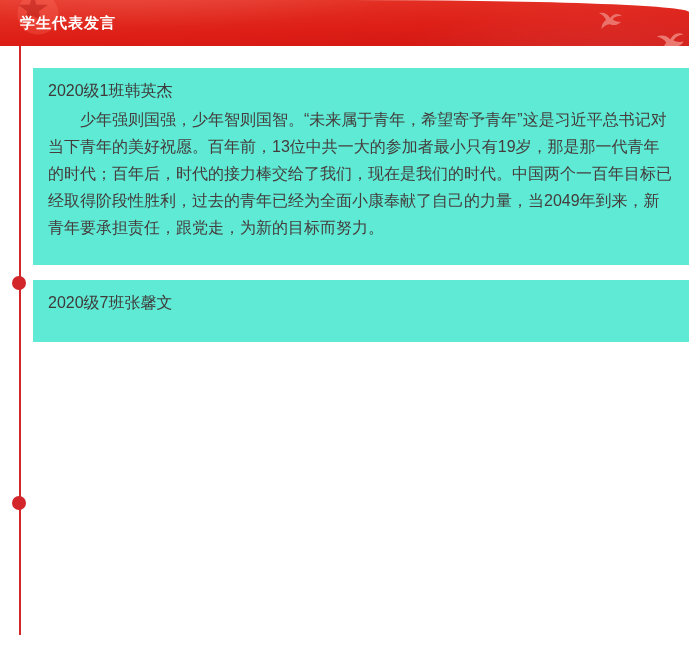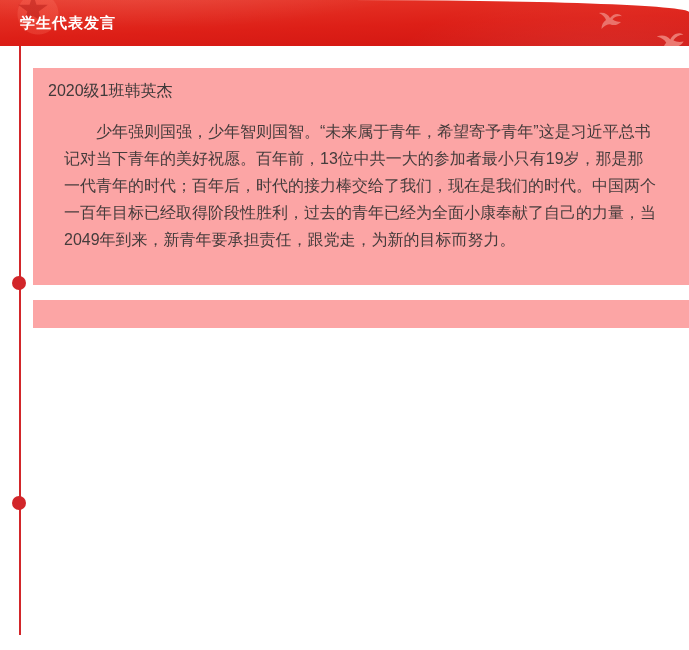--- a/index.html
+++ b/index.html
@@ -45,32 +45,32 @@
   .timeline-dot {
     position:absolute; left:12px; width:14px; height:14px; border-radius:50%;
     background:#d2262a;
   }
   .timeline-dot.dot-1 { top:276px; }
   .timeline-dot.dot-2 { top:496px; }
 
   
   .cards { position:absolute; left:33px; top:68px; width:656px; }
   .card {
-    background:#fca5a5;
-    padding:12px 17px 16px 15px;
+    background:#5eead4;
+    padding:12px 17px 24px 15px;
     margin-bottom:15px;
     box-sizing:border-box;
   }
   .card-title {
     margin:0 0 4px 0;
     font-size:16px; line-height:22px; font-weight:normal;
     color:#3f3a3a;
   }
   .card-text {
-    margin:16px;
+    margin:0;
     font-size:16px; line-height:27px;
     color:#453c3c;
     text-indent:2em;
     word-break:break-all;
   }
 </style>
 </head>
 <body>
 
 <div class="banner">
@@ -93,16 +93,17 @@
 <div class="timeline-dot dot-2"></div>
 
 <div class="cards">
 
   <article class="card">
     <h3 class="card-title">2020级1班韩英杰</h3>
     <p class="card-text">少年强则国强，少年智则国智。“未来属于青年，希望寄予青年”这是习近平总书记对当下青年的美好祝愿。百年前，13位中共一大的参加者最小只有19岁，那是那一代青年的时代；百年后，时代的接力棒交给了我们，现在是我们的时代。中国两个一百年目标已经取得阶段性胜利，过去的青年已经为全面小康奉献了自己的力量，当2049年到来，新青年要承担责任，跟党走，为新的目标而努力。</p>
   </article>
 
   <article class="card">
+    <h3 class="card-title">2020级7班张馨文</h3>
   </article>
 
 
 </div>
 
 </body></html>

